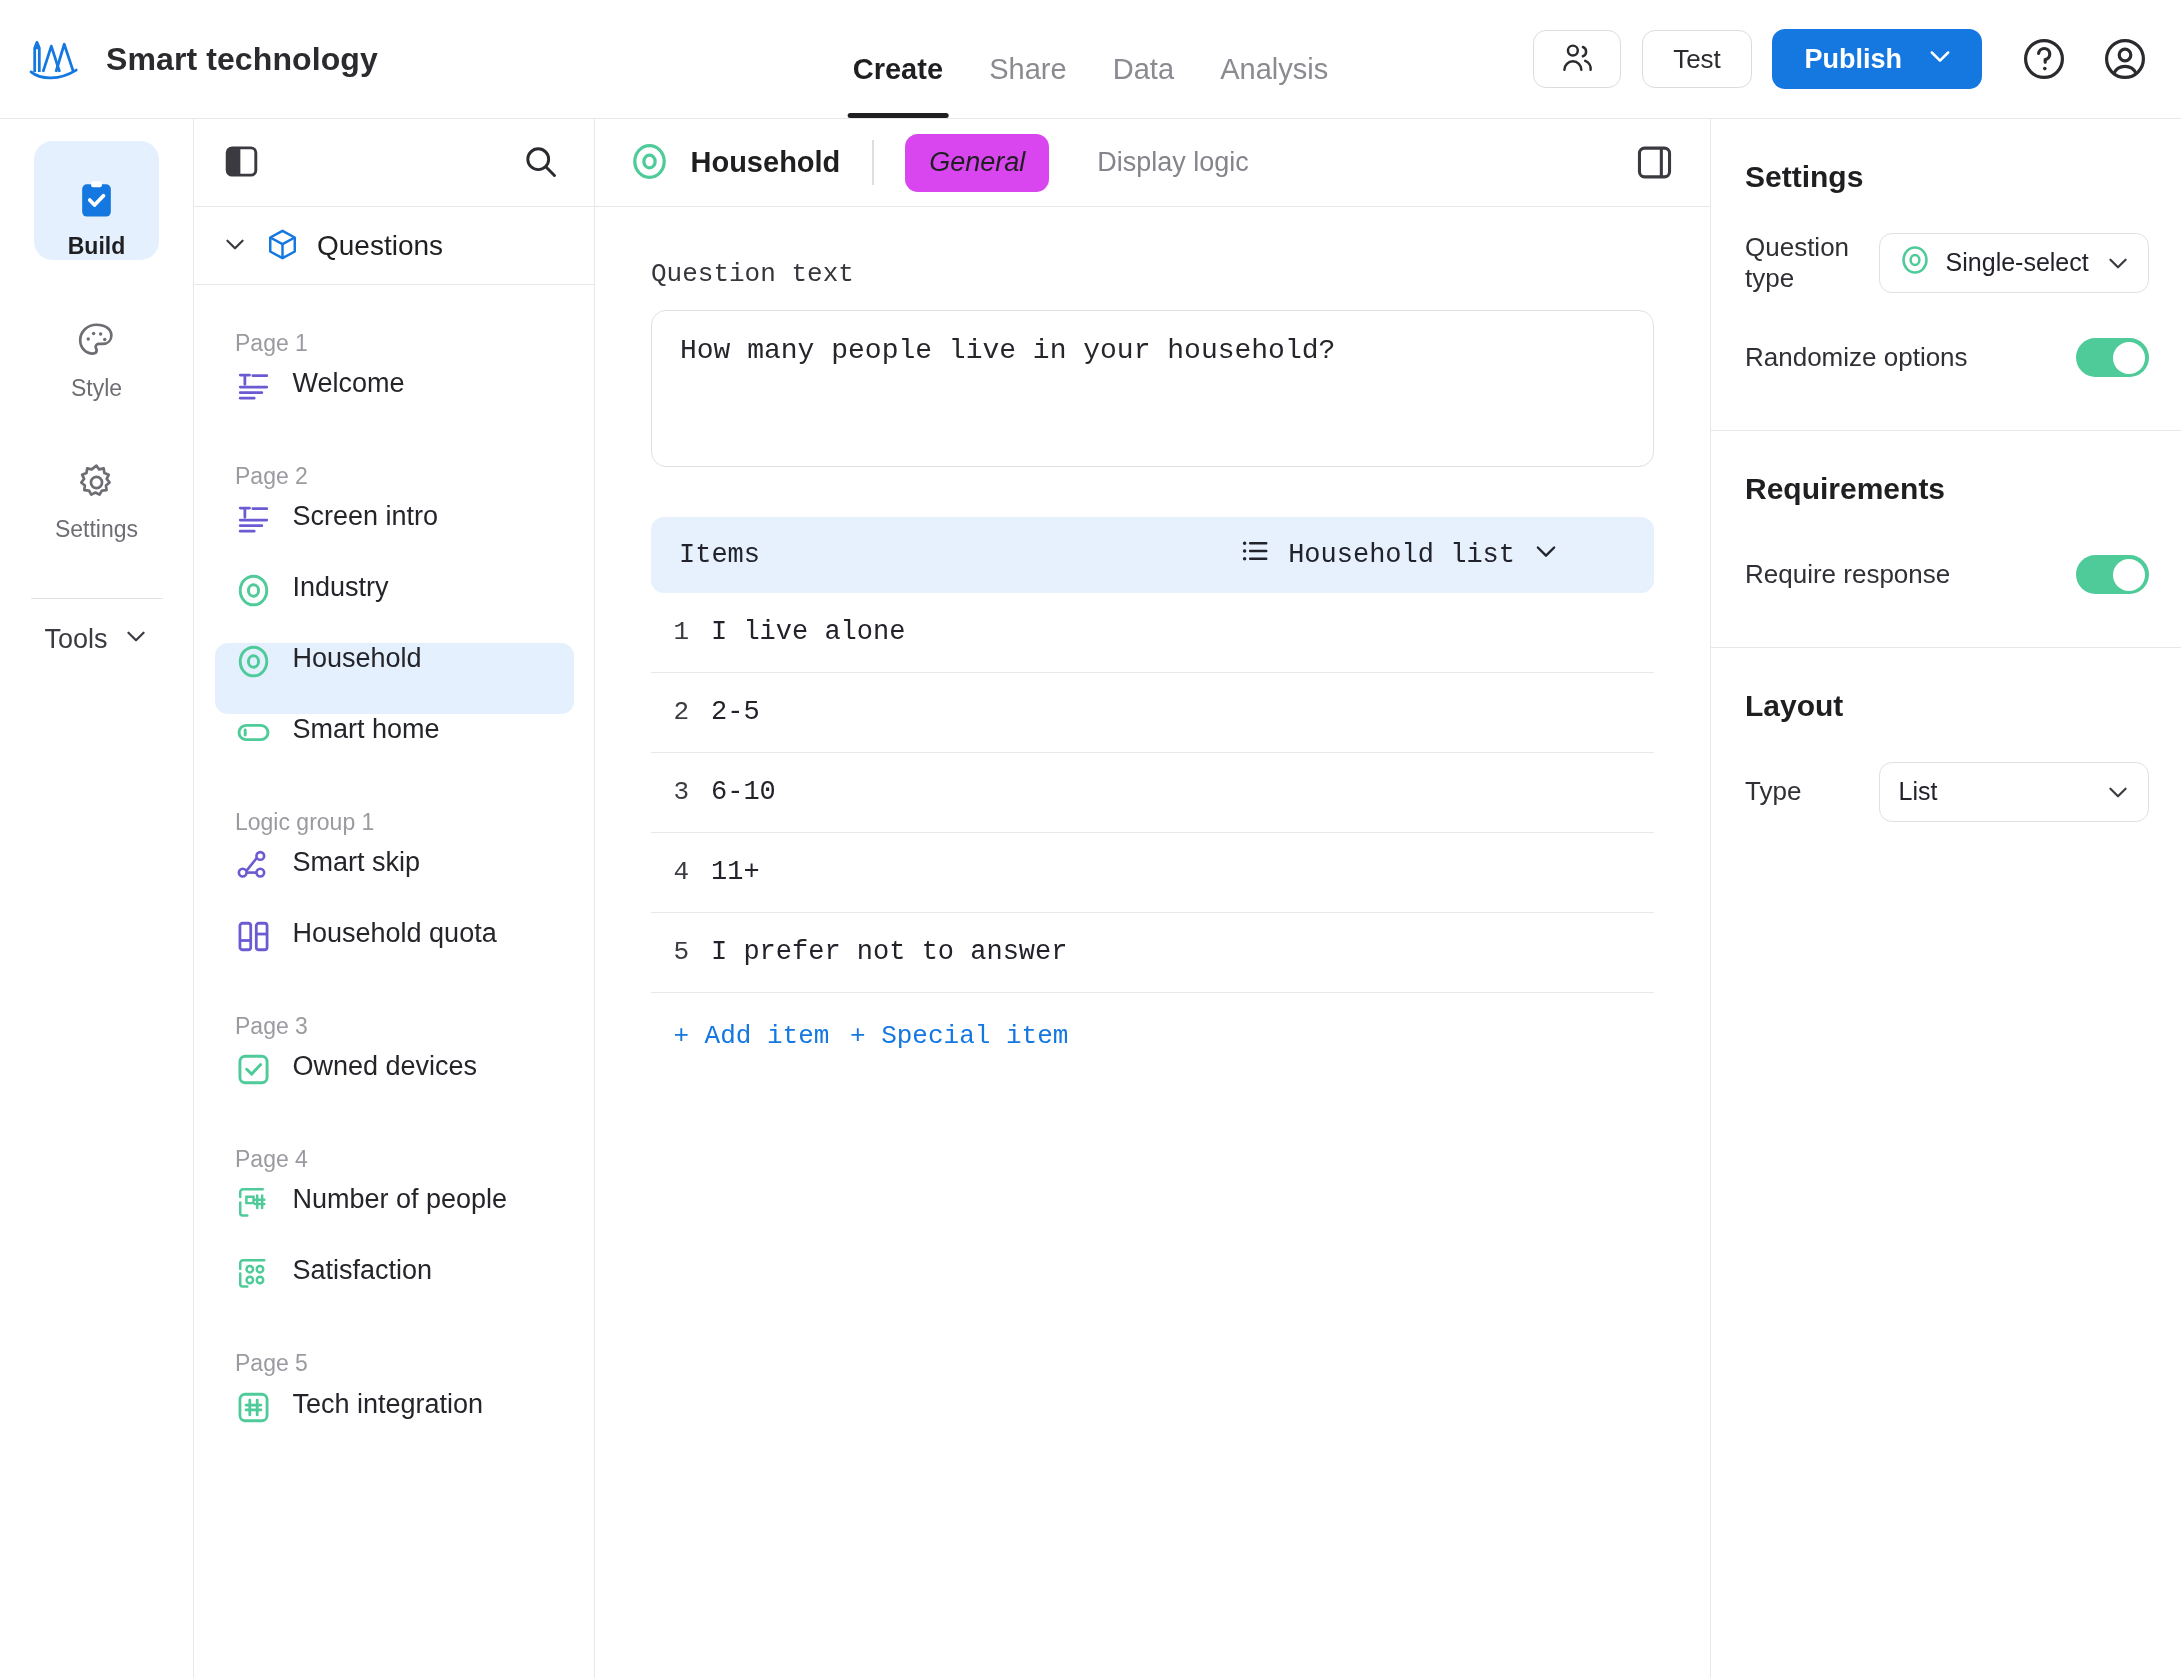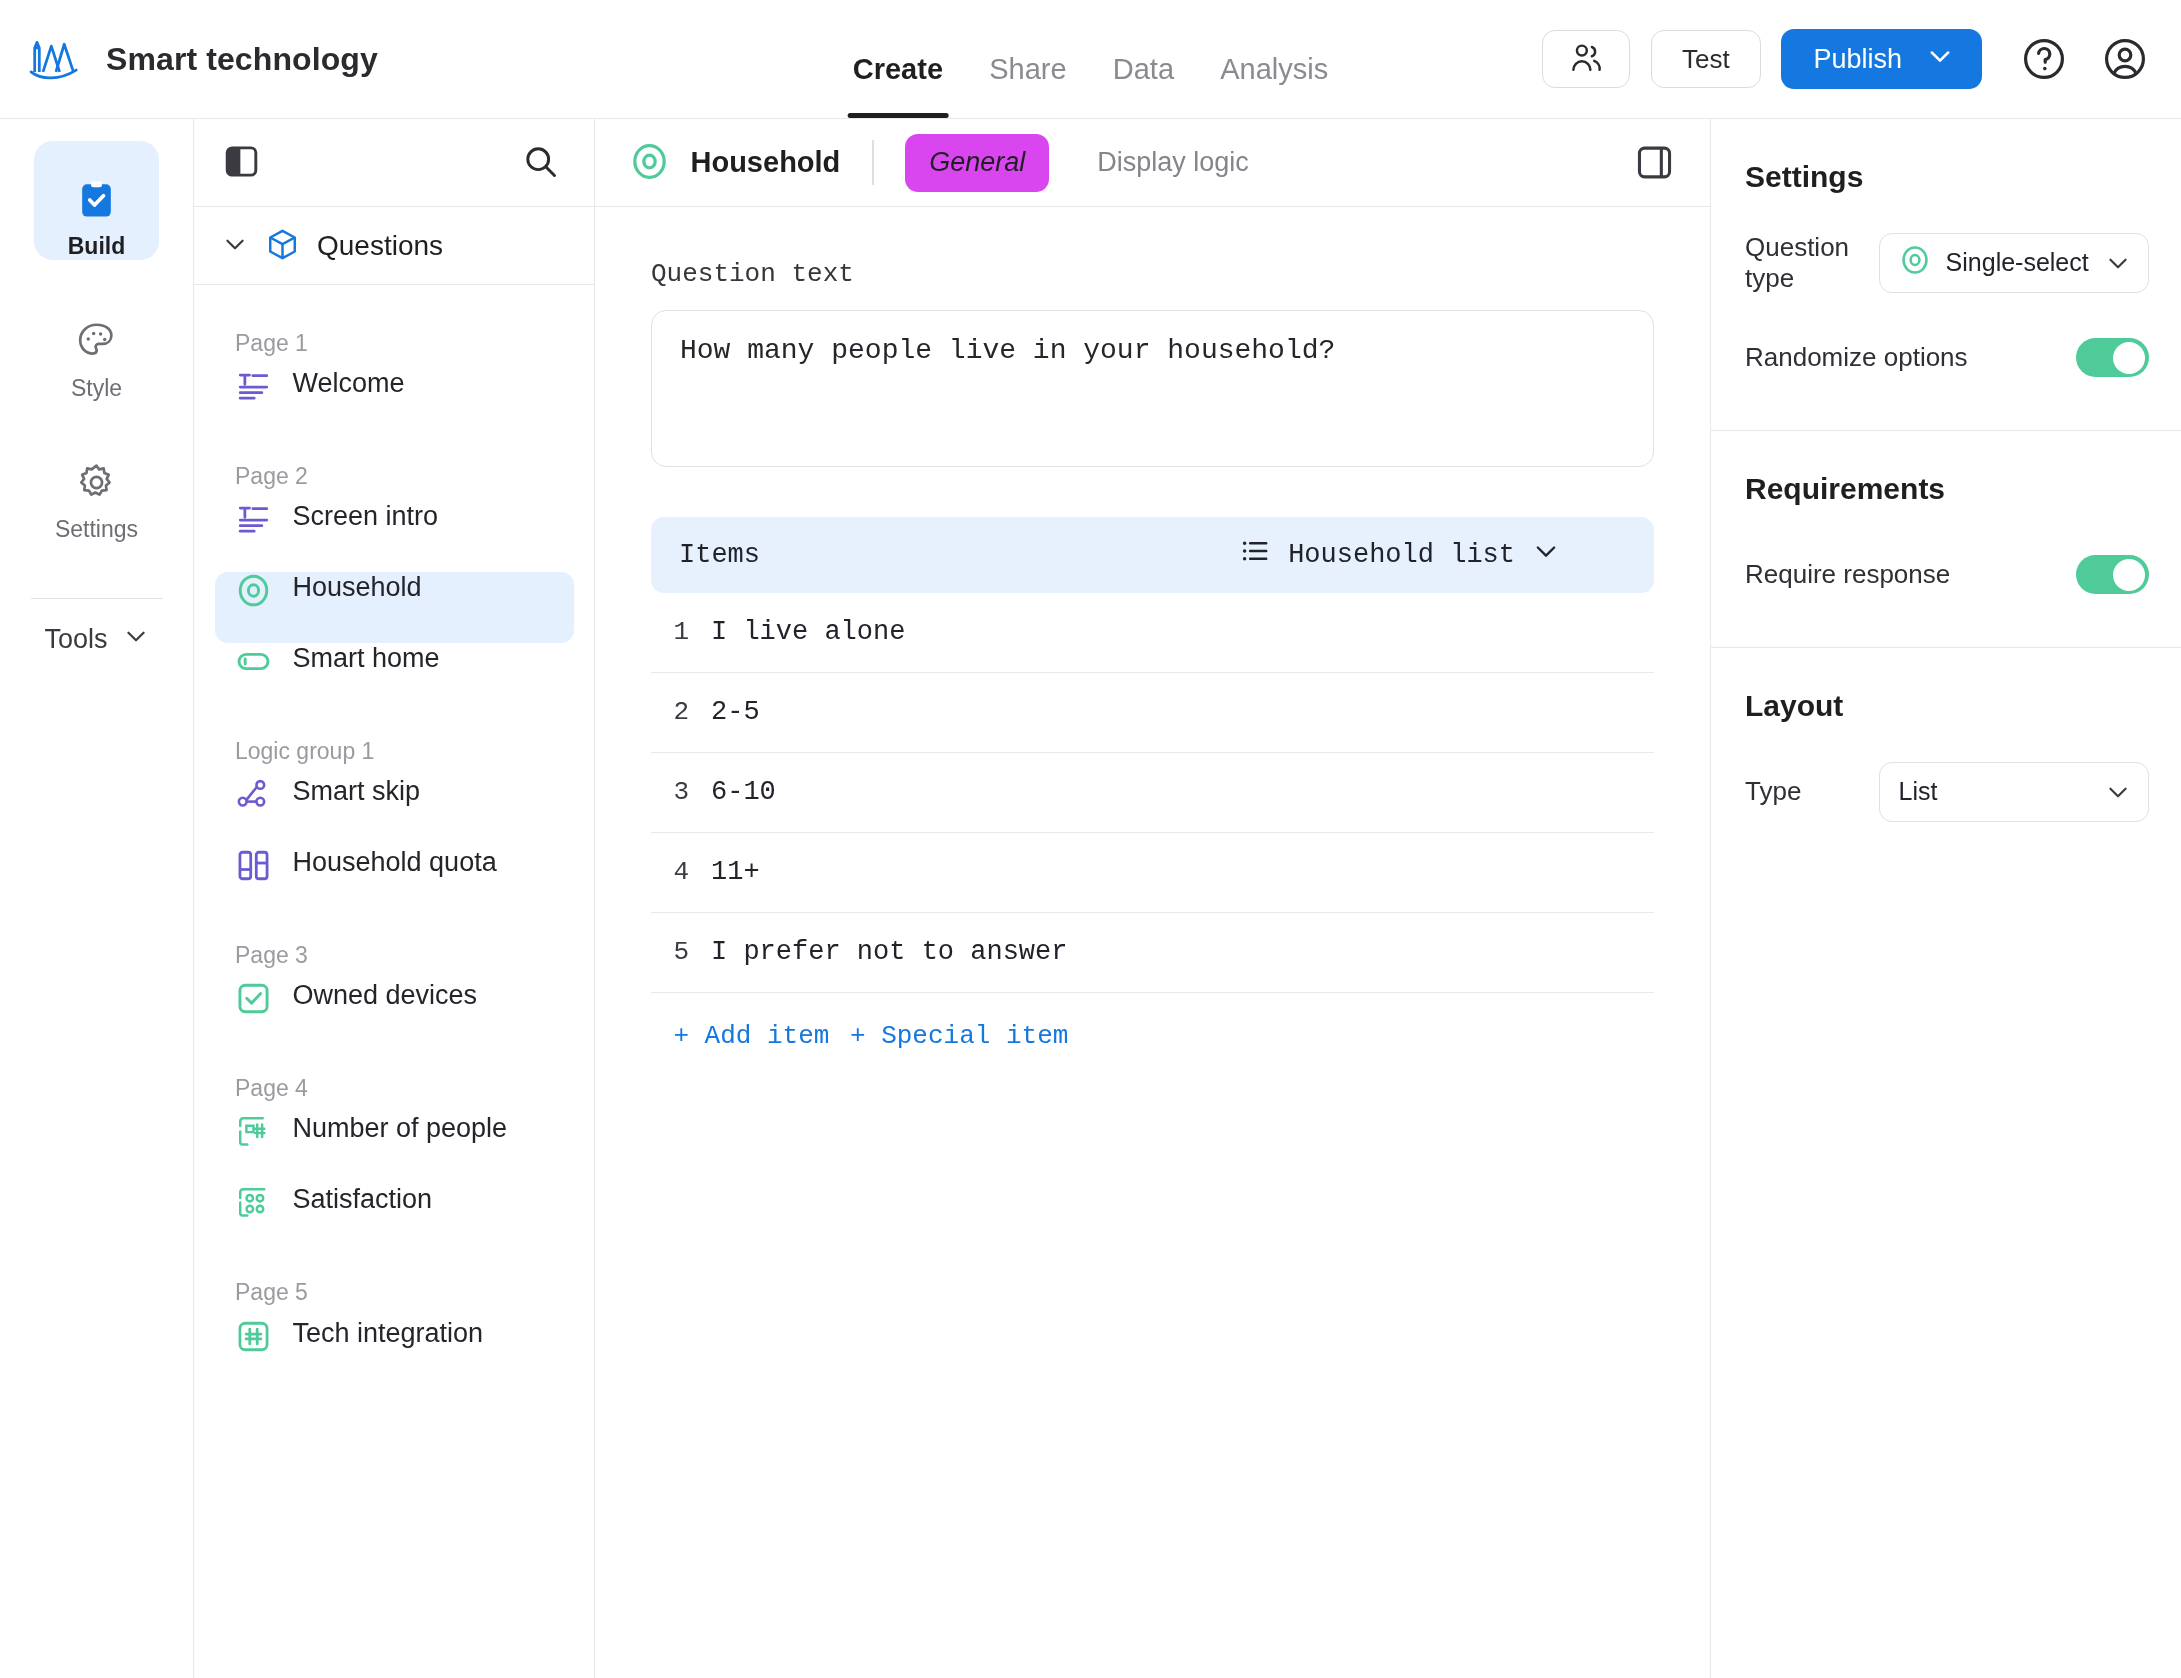--- a/index.html
+++ b/index.html
@@ -57,20 +57,21 @@
     height: 58px; min-width: 110px; padding: 0 24px;
     border: 1.9px solid #dcdcde; border-radius: 13px;
     display: flex; align-items: center; justify-content: center;
     font-size: 26px; color: #2b2b2f; background: #fff; cursor: pointer;
   }
   .btn-publish {
     height: 60px; padding: 0 28px 0 32px; border-radius: 13px;
     background: #1478e0; color: #fff; font-size: 27px;
     display: flex; align-items: center; gap: 24px; cursor: pointer;
     border: none;
+    font-weight: bold;
   }
   .topbar-icon { width: 48px; height: 48px; cursor: pointer; display:block; }
   .help-wrap, .avatar-wrap { display:flex; align-items:center; }
   .help-wrap { margin-left: 17px; }
   .avatar-wrap { margin-left: 13px; }
 
   
   .body-row { flex: 1 1 auto; display: flex; min-height: 0; }
 
   
@@ -372,20 +373,29 @@
           <span class="q-icon">
             <svg viewBox="0 0 24 24" fill="none" stroke="#6b5bd2" stroke-width="1.8" stroke-linecap="round">
               <path d="M3.4 4.6 H9.4 M6.4 4.6 V10.6"></path>
               <path d="M11.6 5 H20.6"></path>
               <path d="M3.4 12.4 H20.6"></path>
               <path d="M3.4 16 H17.4"></path>
               <path d="M3.4 19.6 H12.4"></path>
             </svg>
           </span>
           <span class="q-label">Screen intro</span>
+        </div>
+        <div class="q-item">
+          <span class="q-icon">
+            <svg viewBox="0 0 24 24" fill="none" stroke="#4ecb99" stroke-width="1.9">
+              <ellipse cx="12" cy="12" rx="8.6" ry="9.3"></ellipse>
+              <ellipse cx="12" cy="12" rx="3.3" ry="3.7"></ellipse>
+            </svg>
+          </span>
+          <span class="q-label">Industry</span>
         </div>
         <div class="q-item selected">
           <span class="q-icon">
             <svg viewBox="0 0 24 24" fill="none" stroke="#4ecb99" stroke-width="1.9">
               <ellipse cx="12" cy="12" rx="8.6" ry="9.3"></ellipse>
               <ellipse cx="12" cy="12" rx="3.3" ry="3.7"></ellipse>
             </svg>
           </span>
           <span class="q-label">Household</span>
         </div>

